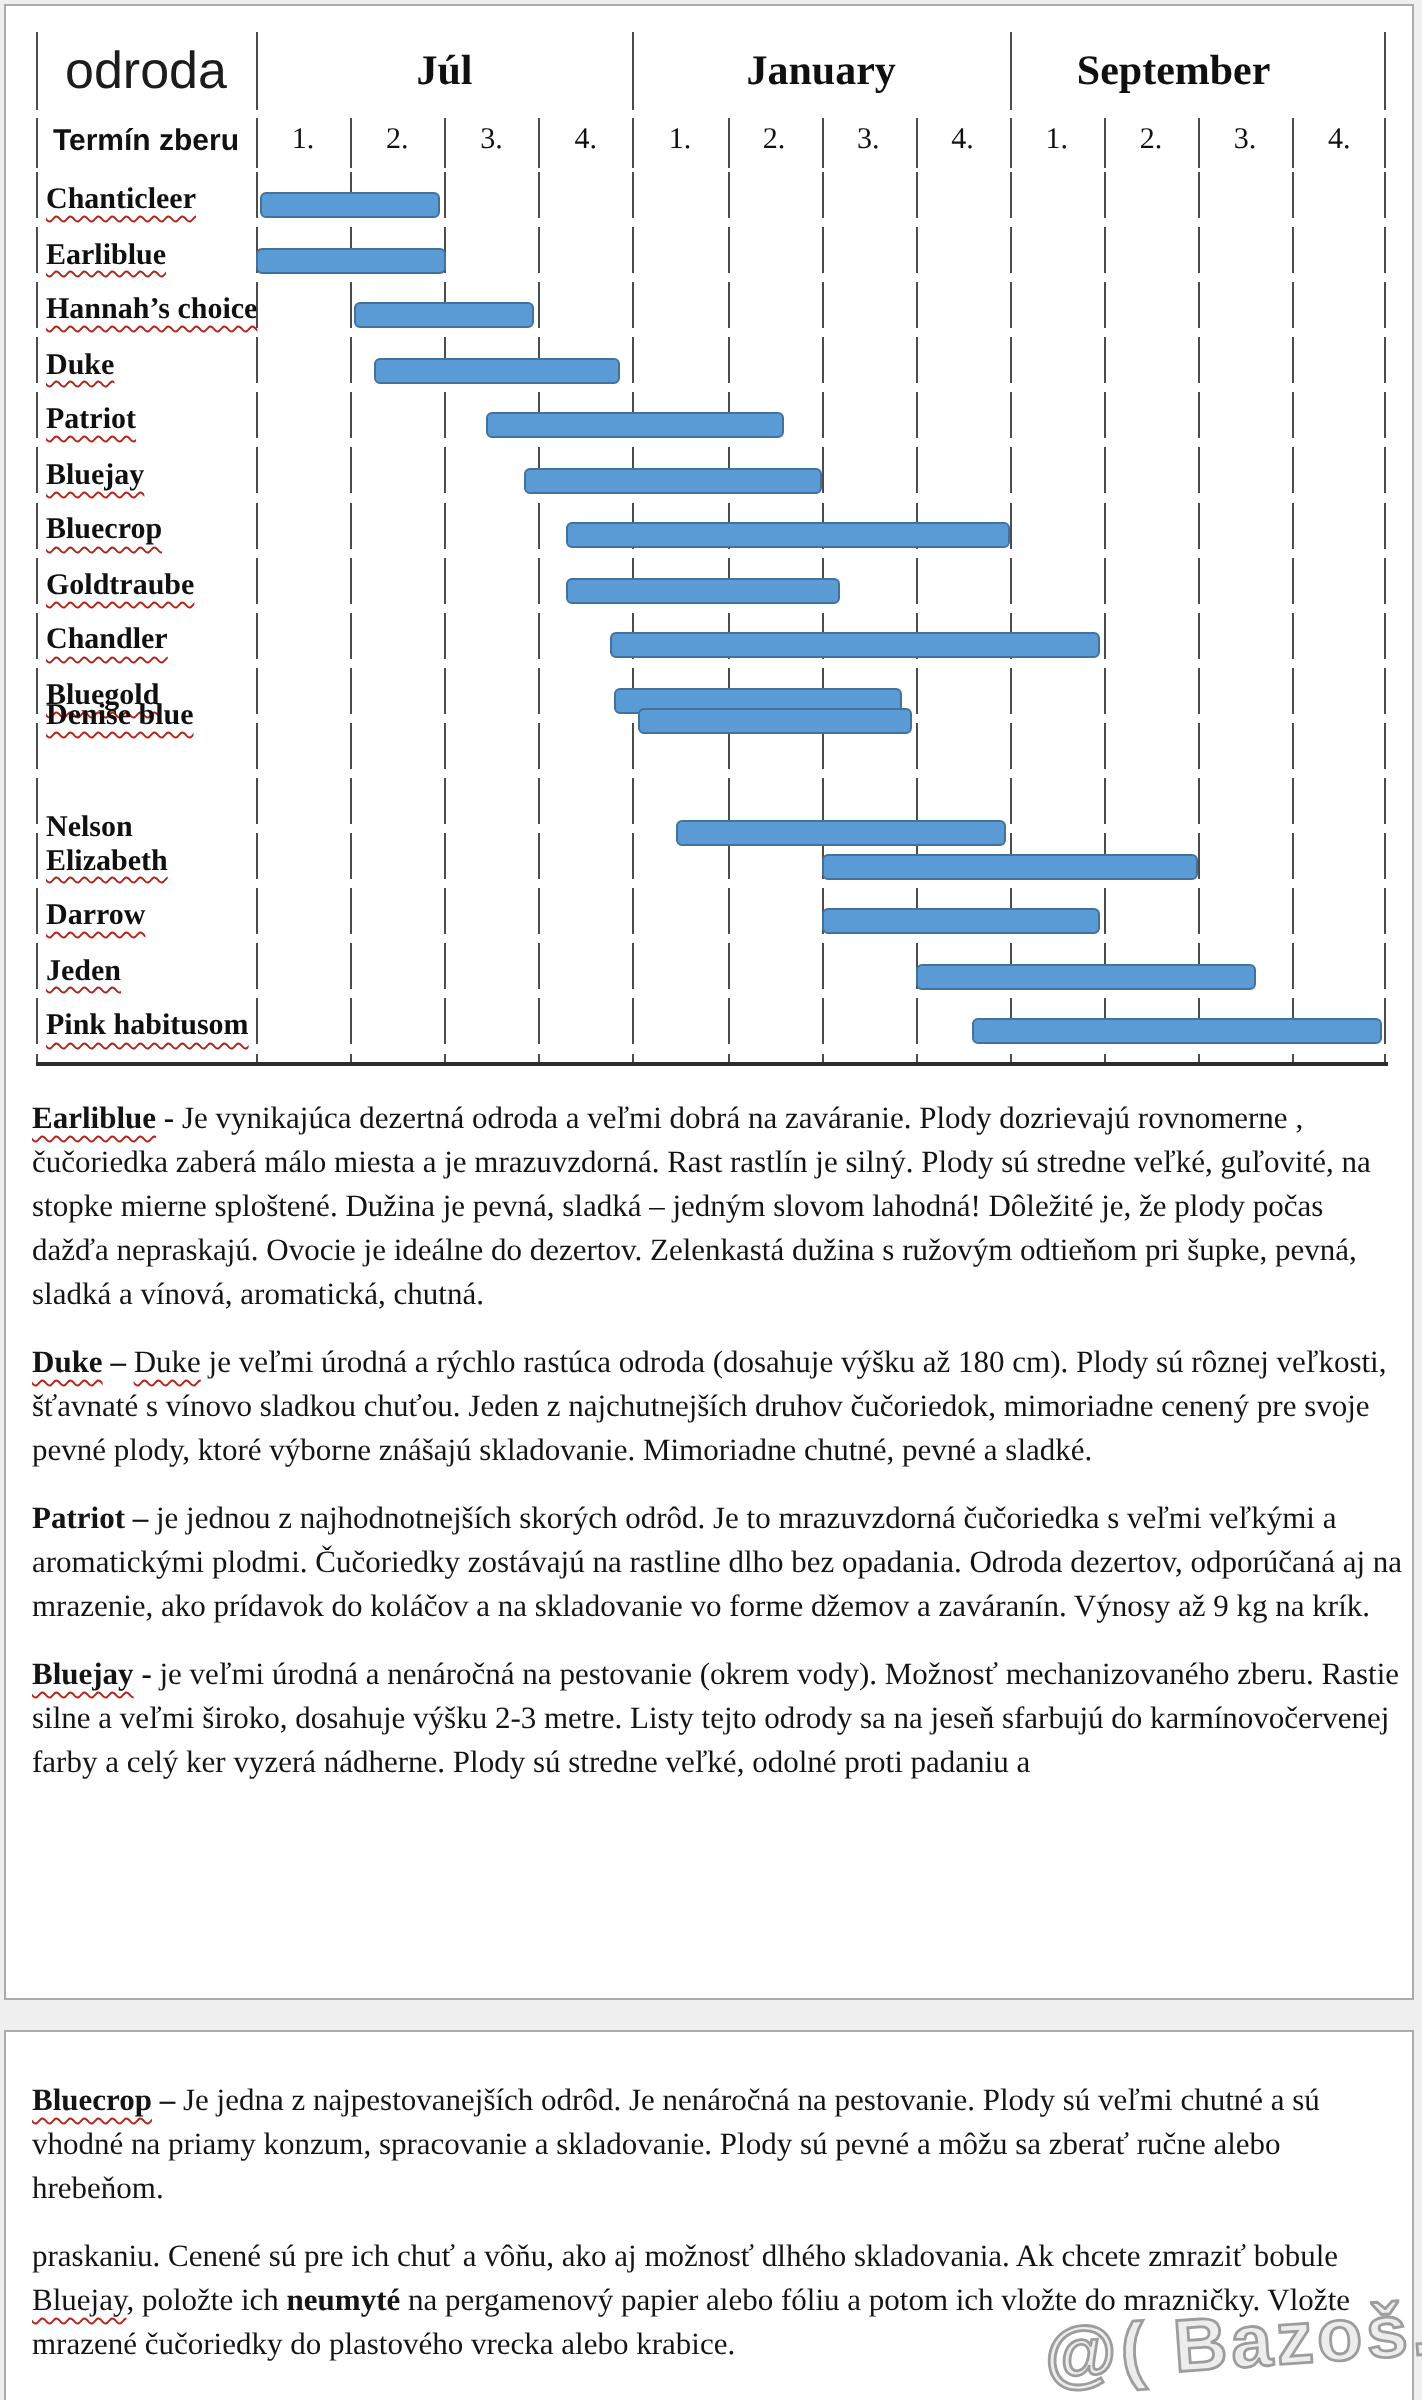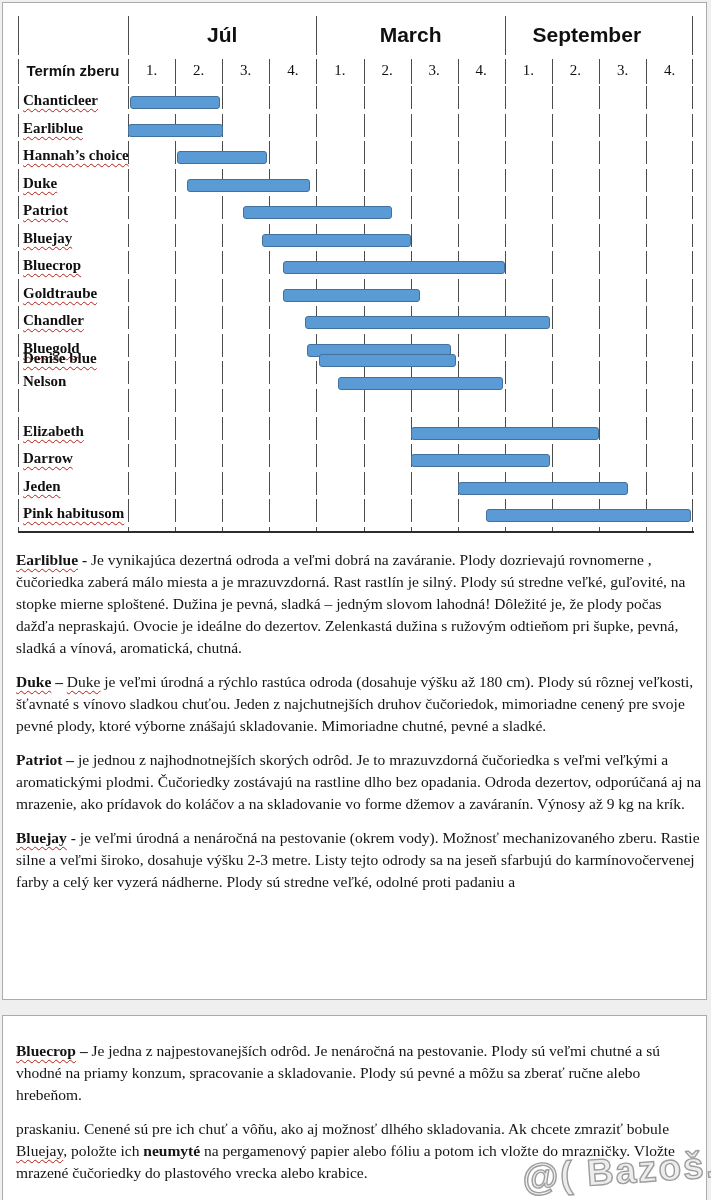--- a/index.html
+++ b/index.html
@@ -27,21 +27,21 @@
     font-family:"Liberation Sans",sans-serif;font-size:26px;color:#1c1c1c;
   }
   .subcorner-cell{
     position:absolute;left:0;top:43px;width:110px;height:27px;
     display:flex;align-items:center;justify-content:center;
     font-family:"Liberation Sans",sans-serif;font-size:15px;font-weight:bold;color:#111;
   }
   .month-cell{
     position:absolute;top:0;height:42px;
     display:flex;align-items:center;justify-content:center;
-    font-family:Liberation Sans, sans-serif;font-size:21px;font-weight:bold;color:#101010;
+    font-family:Liberation Serif, serif;font-size:21px;font-weight:bold;color:#101010;
   }
   .q-cell{
     position:absolute;top:43px;height:27px;
     display:flex;align-items:center;justify-content:center;
     font-family:"Liberation Serif",serif;font-size:15px;color:#101010;
   }
   .g-row{position:absolute;left:0;width:100%;height:28px;}
   .g-row .row-label{
     position:absolute;left:5px;top:0;white-space:nowrap;
     font-family:"Liberation Serif",serif;font-size:15px;font-weight:bold;color:#101010;
@@ -78,26 +78,29 @@
     letter-spacing:2px;color:#ededed;
     -webkit-text-stroke:1.4px #9d9d9d;
     transform:rotate(-4deg);
   }
 </style>
 </head>
 <body>
 
 <div class="page page-1">
   <div class="gantt" id="gantt">
+    <div class="corner-cell">
+      <span>odroda</span>
+    </div>
     <div class="subcorner-cell">
       <span>Termín zberu</span>
     </div>
     <div id="gantt-generated">
         <div class="month-cell" style="left: 110px; width: 188.4px;">Júl</div>
-        <div class="month-cell" style="left: 298.4px; width: 188.4px;">March</div>
+        <div class="month-cell" style="left: 298.4px; width: 188.4px;">January</div>
         <div class="month-cell" style="left: 486.8px; width: 164px;">September</div>
         <div class="vline" style="left: 0px; top: 2px; height: 39px;"></div>
         <div class="vline" style="left: 110px; top: 2px; height: 39px;"></div>
         <div class="vline" style="left: 298.4px; top: 2px; height: 39px;"></div>
         <div class="vline" style="left: 486.8px; top: 2px; height: 39px;"></div>
         <div class="vline" style="left: 674.2px; top: 2px; height: 39px;"></div>
         <div class="q-cell" style="left: 110px; width: 47.1px;">1.</div>
         <div class="q-cell" style="left: 157.1px; width: 47.1px;">2.</div>
         <div class="q-cell" style="left: 204.2px; width: 47.1px;">3.</div>
         <div class="q-cell" style="left: 251.3px; width: 47.1px;">4.</div>
@@ -174,21 +177,21 @@
           <div class="harvest-bar" style="left: 286.625px; width: 245.275px; background: rgb(91, 155, 213); border: 1px solid rgb(65, 113, 156);"></div>
         </div>
         <div class="g-row" style="top: 325.95px;">
           <div class="row-label sq">Bluegold</div>
           <div class="harvest-bar" style="left: 288.98px; width: 144.01px; background: rgb(91, 155, 213); border: 1px solid rgb(65, 113, 156);"></div>
         </div>
         <div class="g-row" style="top: 336px; text-align: center;">
           <div class="row-label sq">Denise blue</div>
           <div class="harvest-bar" style="left: 300.755px; width: 136.945px; background: rgb(91, 155, 213); border: 1px solid rgb(65, 113, 156);"></div>
         </div>
-        <div class="g-row" style="top: 359px;">
+        <div class="g-row" style="top: 392px;">
           <div class="row-label">Nelson</div>
           <div class="harvest-bar" style="left: 319.595px; width: 165.205px; background: rgb(91, 155, 213); border: 1px solid rgb(65, 113, 156);"></div>
         </div>
         <div class="g-row" style="top: 408.6px;">
           <div class="row-label sq">Elizabeth</div>
           <div class="harvest-bar" style="left: 392.6px; width: 188.755px; background: rgb(91, 155, 213); border: 1px solid rgb(65, 113, 156);"></div>
         </div>
         <div class="g-row" style="top: 436.15px;">
           <div class="row-label sq">Darrow</div>
           <div class="harvest-bar" style="left: 392.6px; width: 139.3px; background: rgb(91, 155, 213); border: 1px solid rgb(65, 113, 156);"></div>

